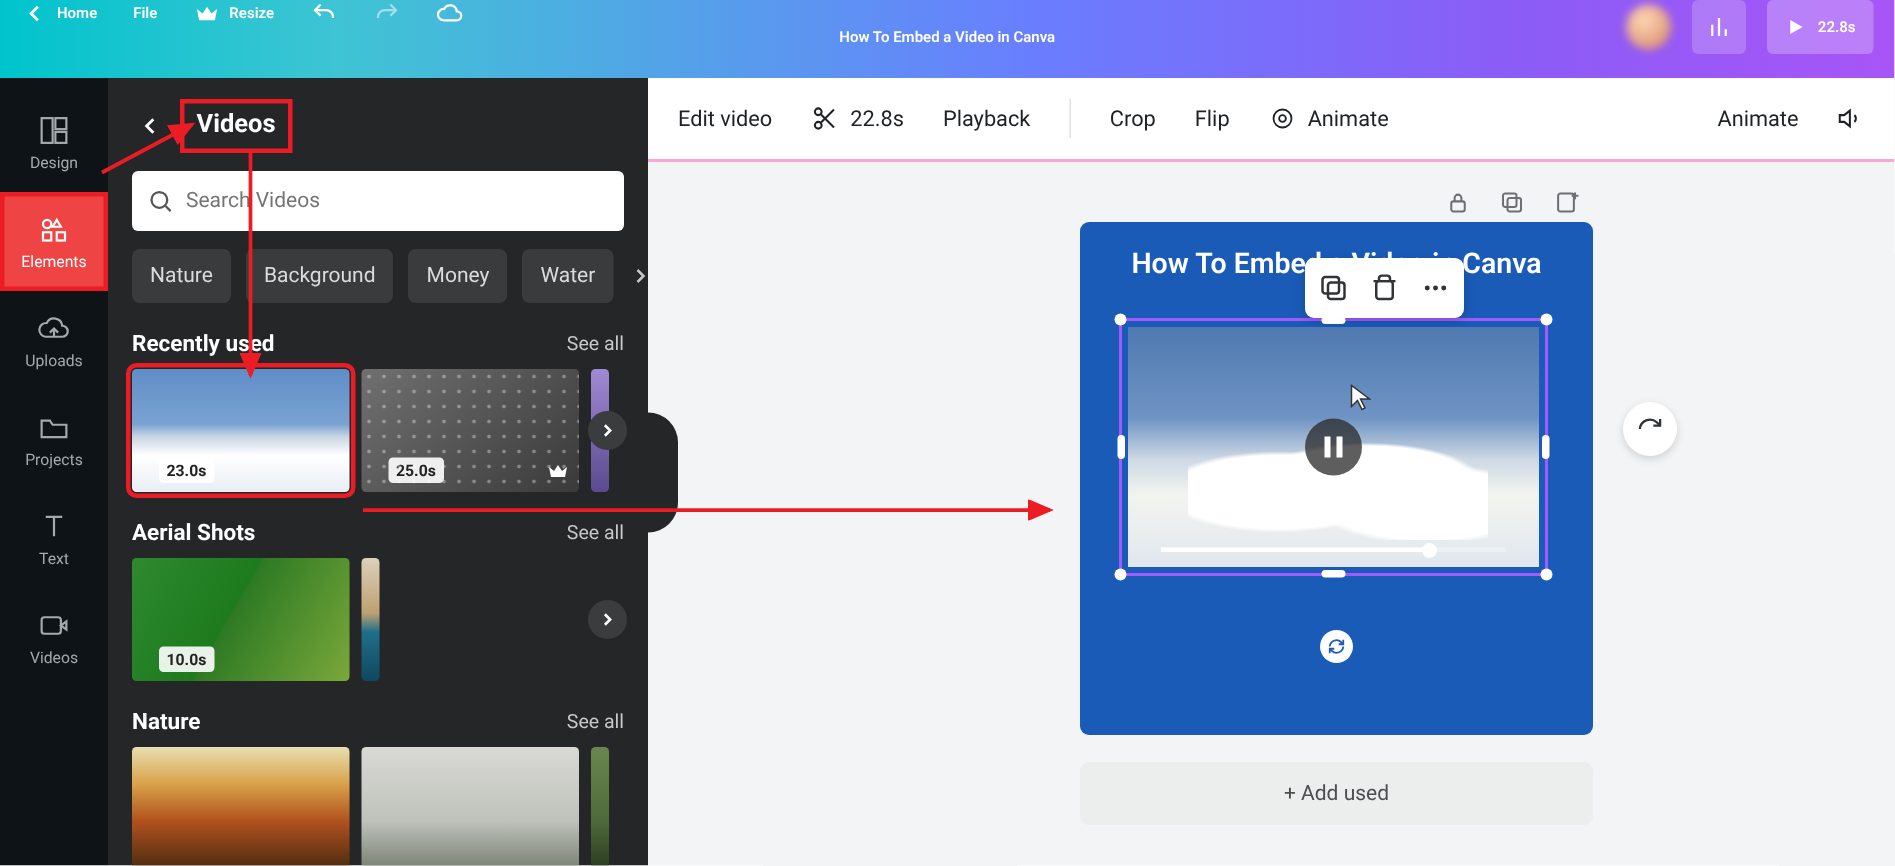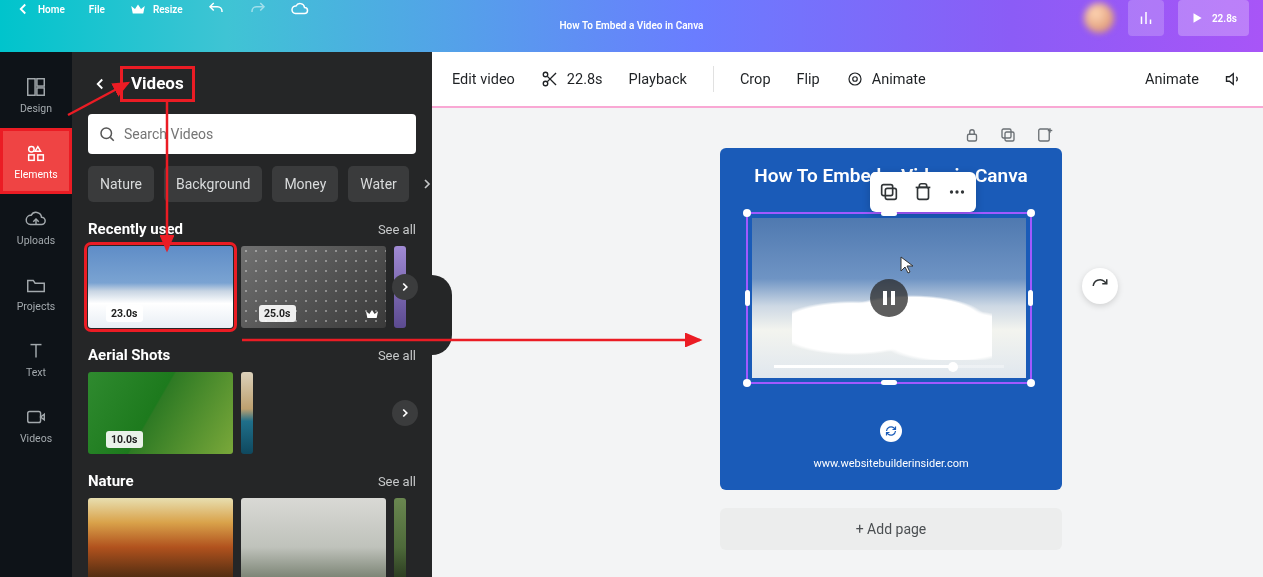--- a/index.html
+++ b/index.html
@@ -408,32 +408,31 @@
         <div class="hv" style="right:-3px;top:50%;transform:translateY(-50%)"></div>
       </div>
       <div class="loop">
           <svg width="12" height="12" viewBox="0 0 24 24" fill="none" stroke="currentColor" stroke-width="2.4">
             <path d="M3 12a9 9 0 0115-6l3 3"></path>
             <path d="M21 12a9 9 0 01-15 6l-3-3"></path>
             <polyline points="21 3 21 9 15 9"></polyline>
             <polyline points="3 21 3 15 9 15"></polyline>
           </svg>
         </div>
-      <div class="footer">www.websitebuilderinsider.com</div>
     </div>
 
     <div class="syncfab">
         <svg width="18" height="18" viewBox="0 0 24 24" fill="none" stroke="currentColor" stroke-width="2">
           <path d="M3 12a9 9 0 0115-6l3 3"></path>
           <polyline points="21 3 21 9 15 9"></polyline>
         </svg>
       </div>
 
     <div class="addpage">
-        <span>+ Add page</span>
+        <span>+ Add used</span>
       </div>
   </div>
 
 </div>
 
 <svg class="arrow-svg" style="left:63px;top:75px;" width="75" height="45">
     <defs>
       <marker id="ah1" markerWidth="8" markerHeight="8" refX="6" refY="3" orient="auto">
         <polygon points="0 0, 7 3, 0 6" fill="#eb1c24"></polygon>
       </marker>

